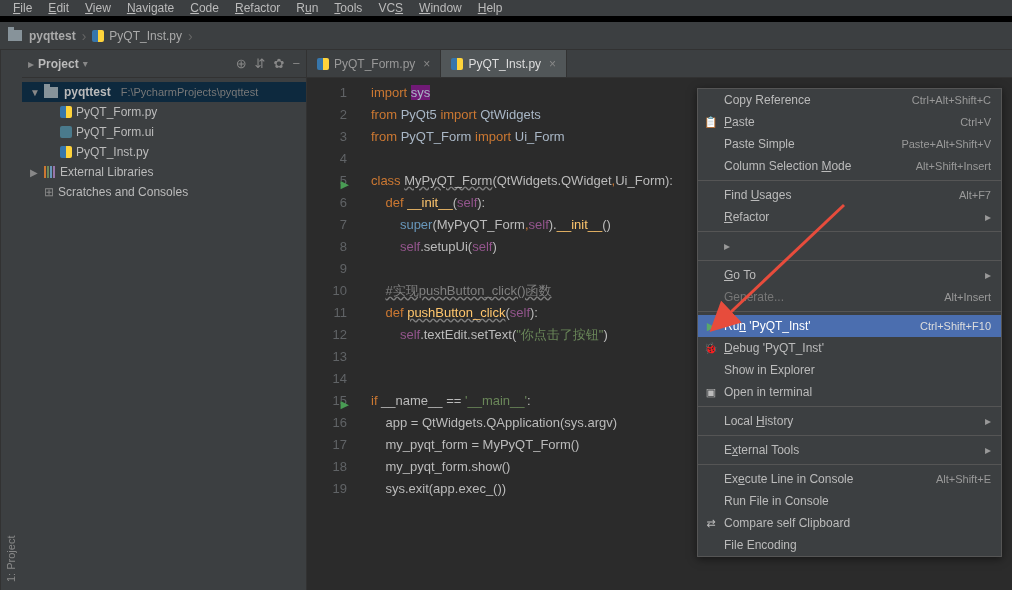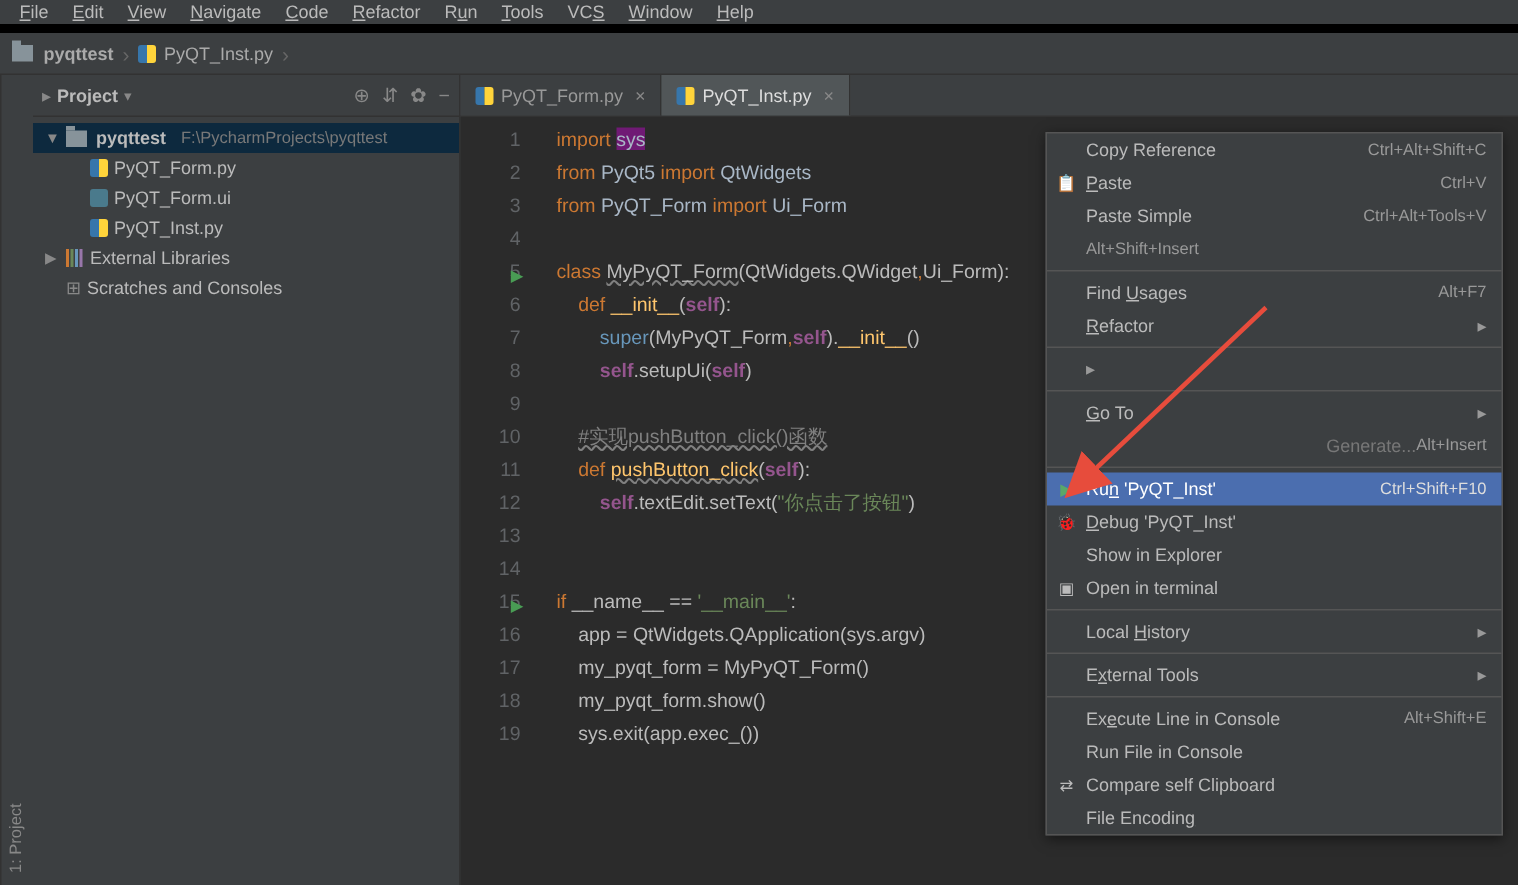--- a/index.html
+++ b/index.html
@@ -40,29 +40,29 @@
 .tab.active { background:#515658; color:#ddd; }
 .tab .close { color:#888; font-size:12px; margin-left:3px; }
 .code { display:flex; font-family:Consolas,monospace; font-size:13px; line-height:22px; padding-top:4px; }
 .gutter { width:54px; text-align:right; padding-right:14px; color:#606366; user-select:none; position:relative; }
 .gutter .ln { height:22px; position:relative; }
 .gutter .play { position:absolute; right:-2px; top:3px; color:#499c54; font-size:11px; }
 .src { padding-left:10px; white-space:pre; }
 .kw { color:#cc7832; }
 .fn { color:#ffc66d; }
 .str { color:#6a8759; }
-.self { color:#94558d;font-weight:bold; }
+.self { color:#94558d; }
 .var { color:#a9b7c6; }
 .num { color:#6897bb; }
 .cmt { color:#808080; }
 .decl { text-decoration:underline wavy #808080; }
 .ctxmenu { position:absolute; left:697px; top:88px; width:305px; background:#3c3f41; border:1px solid #555; box-shadow:0 2px 8px rgba(0,0,0,0.5); z-index:100; }
 .ctxmenu .item { height:22px; display:flex; align-items:center; padding:0 10px 0 26px; position:relative; cursor:pointer; }
 .ctxmenu .item.hl { background:#4b6eaf; color:#fff; }
-.ctxmenu .item.disabled { color:#777;text-align:right; }
+.ctxmenu .item.disabled { color:#777; }
 .ctxmenu .item .lbl { flex:1; }
 .ctxmenu .item .sc { color:#999; font-size:11px; }
 .ctxmenu .item.hl .sc { color:#ddd; }
 .ctxmenu .item .sub { color:#999; }
 .ctxmenu .sep { height:1px; background:#555; margin:3px 0; }
 .ctxmenu .ico { position:absolute; left:6px; width:14px; height:14px; display:flex; align-items:center; justify-content:center; font-size:11px; }
 .arrow-overlay { position:absolute; left:704px; top:200px; z-index:200; pointer-events:none; }
 .arrow-overlay svg { overflow:visible; }
 u { text-decoration:underline; }
 </style>
@@ -216,23 +216,24 @@
       <span class="lbl">Copy Reference</span>
       <span class="sc">Ctrl+Alt+Shift+C</span>
     </div>
   <div class="item">
       <span class="ico">📋</span>
       <span class="lbl"><u>P</u>aste</span>
       <span class="sc">Ctrl+V</span>
     </div>
   <div class="item">
       <span class="lbl">Paste Simple</span>
-      <span class="sc">Ctrl+Alt+Tools+V</span>
-    </div>
-  <div class="item">
+      <span class="sc">Paste+Alt+Shift+V</span>
+    </div>
+  <div class="item">
+      <span class="lbl">Column Selection <u>M</u>ode</span>
       <span class="sc">Alt+Shift+Insert</span>
     </div>
   <div class="sep"></div>
   <div class="item">
       <span class="lbl">Find <u>U</u>sages</span>
       <span class="sc">Alt+F7</span>
     </div>
   <div class="item">
       <span class="lbl"><u>R</u>efactor</span>
       <span class="sub">▸</span>

